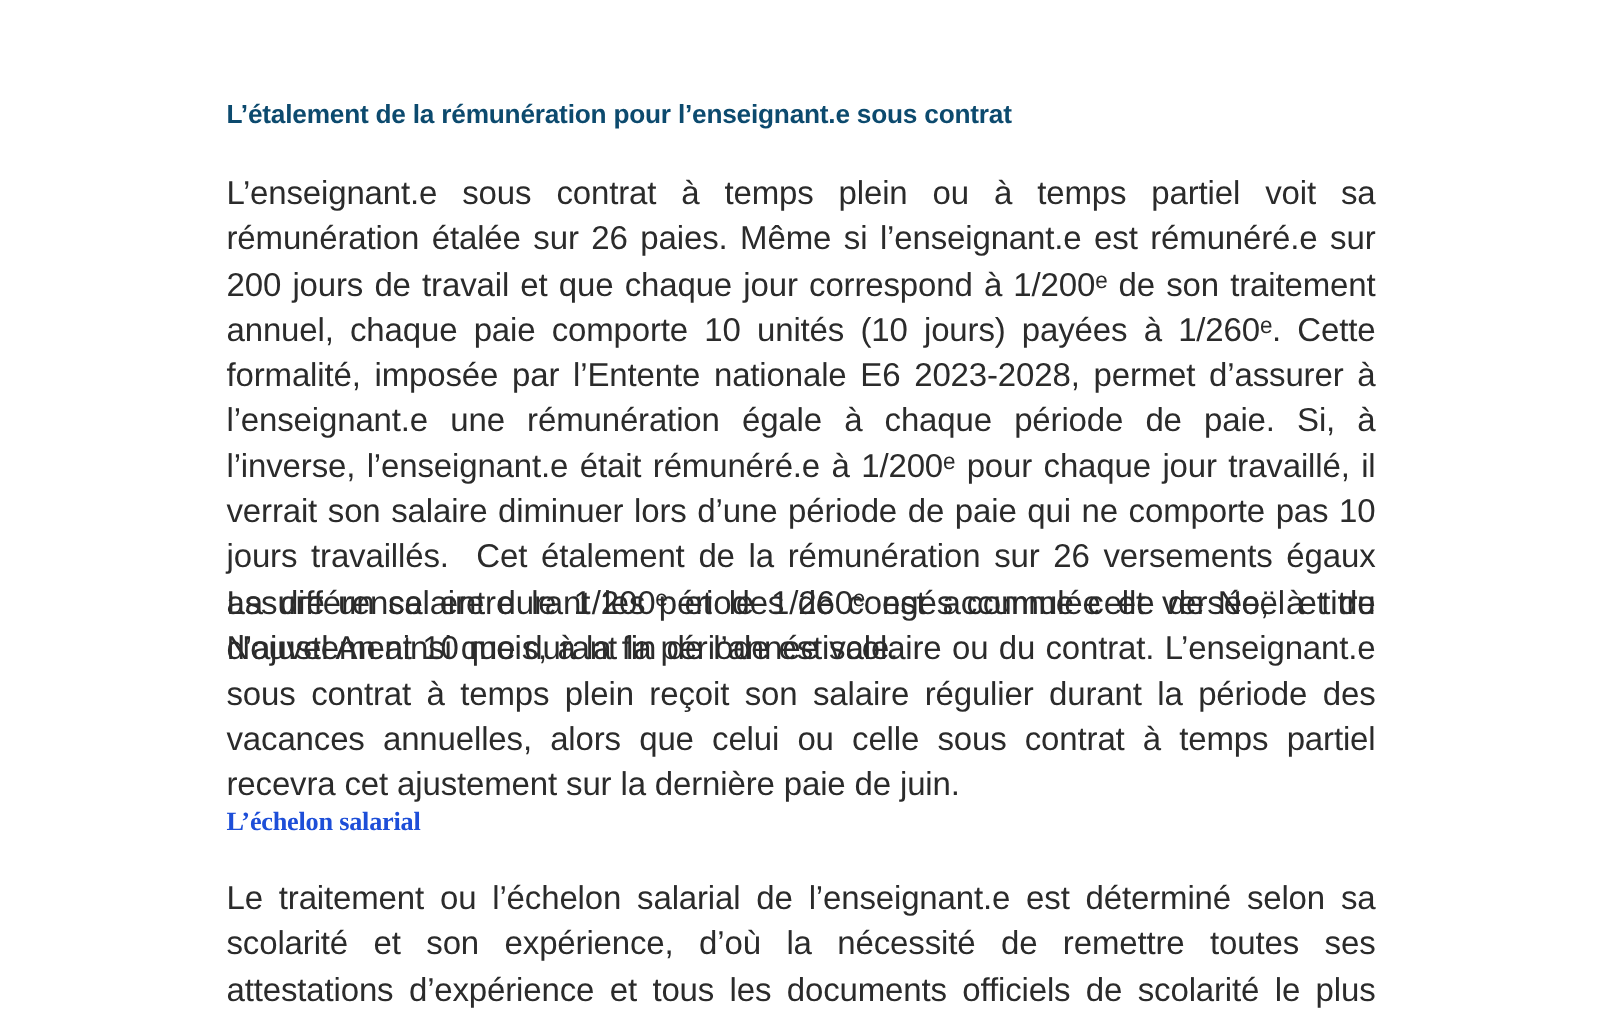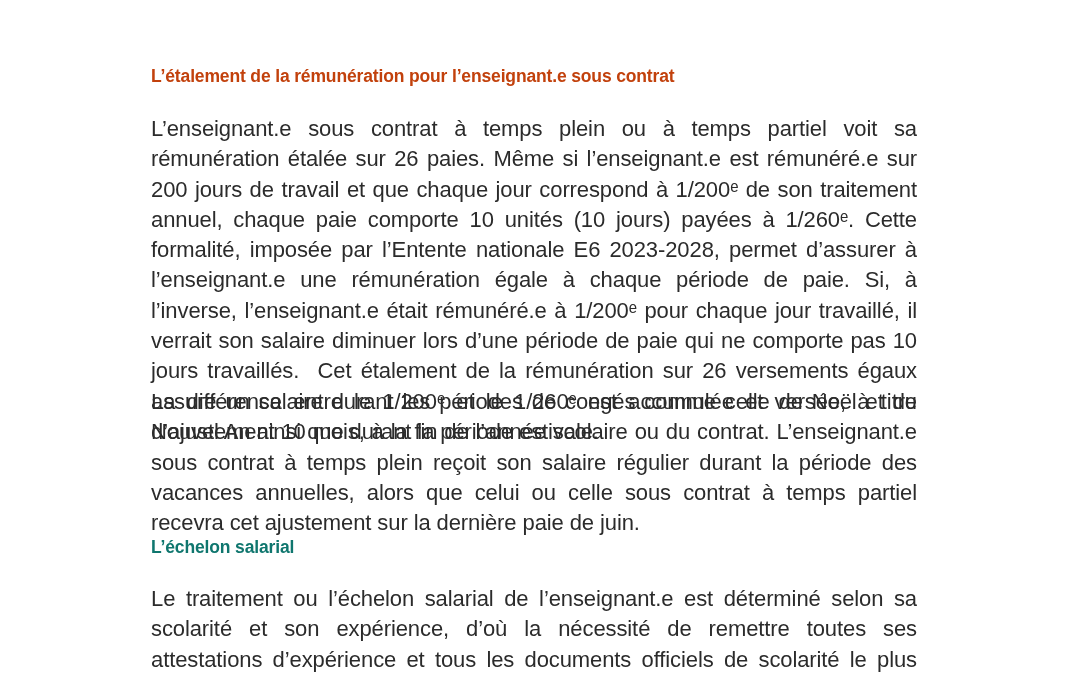--- a/index.html
+++ b/index.html
@@ -67,33 +67,33 @@
   .block-heading-2 { position: absolute; left: 0; top: 537px; width: 766px; }
   .block-para-3    { position: absolute; left: 0; top: 584px; width: 766px; }
 </style>
 </head>
 <body style="background: rgb(255, 255, 255);">
 
 <div class="page" style="background: rgb(255, 255, 255);">
   <div class="content">
 
     <div class="block-heading-1">
-      <h2 class="section-heading" style="color: #c2410c;">L’étalement de la rémunération pour l’enseignant.e sous contrat</h2>
+      <h2 class="section-heading" style="color: #0c4a6e;">L’étalement de la rémunération pour l’enseignant.e sous contrat</h2>
     </div>
 
     <div class="block-para-1">
       <p class="body-text" style="color: rgb(43, 43, 43);">L’enseignant.e sous contrat à temps plein ou à temps partiel voit sa rémunération étalée sur 26 paies. Même si l’enseignant.e est rémunéré.e sur 200 jours de travail et que chaque jour correspond à 1/200ᵉ de son traitement annuel, chaque paie comporte 10 unités (10 jours) payées à 1/260ᵉ. Cette formalité, imposée par l’Entente nationale E6 2023-2028, permet d’assurer à l’enseignant.e une rémunération égale à chaque période de paie. Si, à l’inverse, l’enseignant.e était rémunéré.e à 1/200ᵉ pour chaque jour travaillé, il verrait son salaire diminuer lors d’une période de paie qui ne comporte pas 10 jours travaillés.  Cet étalement de la rémunération sur 26 versements égaux assure un salaire durant les périodes de congés comme celle de Noël et du Nouvel An ainsi que durant la période estivale.</p>
     </div>
 
     <div class="block-para-2">
       <p class="body-text" style="color: rgb(43, 43, 43);">La différence entre le 1/200ᵉ et le 1/260ᵉ est accumulée et versée, à titre d’ajustement 10 mois, à la fin de l’année scolaire ou du contrat. L’enseignant.e sous contrat à temps plein reçoit son salaire régulier durant la période des vacances annuelles, alors que celui ou celle sous contrat à temps partiel recevra cet ajustement sur la dernière paie de juin.</p>
     </div>
 
     <div class="block-heading-2">
-      <h2 class="section-heading" style="color: #0f766e;">L’échelon salarial</h2>
+      <h2 class="section-heading" style="color: #1d4ed8; font-family: Liberation Serif, serif;">L’échelon salarial</h2>
     </div>
 
     <div class="block-para-3">
       <p class="body-text last-para" style="color: rgb(43, 43, 43);">Le traitement ou l’échelon salarial de l’enseignant.e est déterminé selon sa scolarité et son expérience, d’où la nécessité de remettre toutes ses attestations d’expérience et tous les documents officiels de scolarité le plus rapidement possible au service des ressources humaines du centre de services.</p>
     </div>
 
   </div>
 </div>
 
 </body></html>

